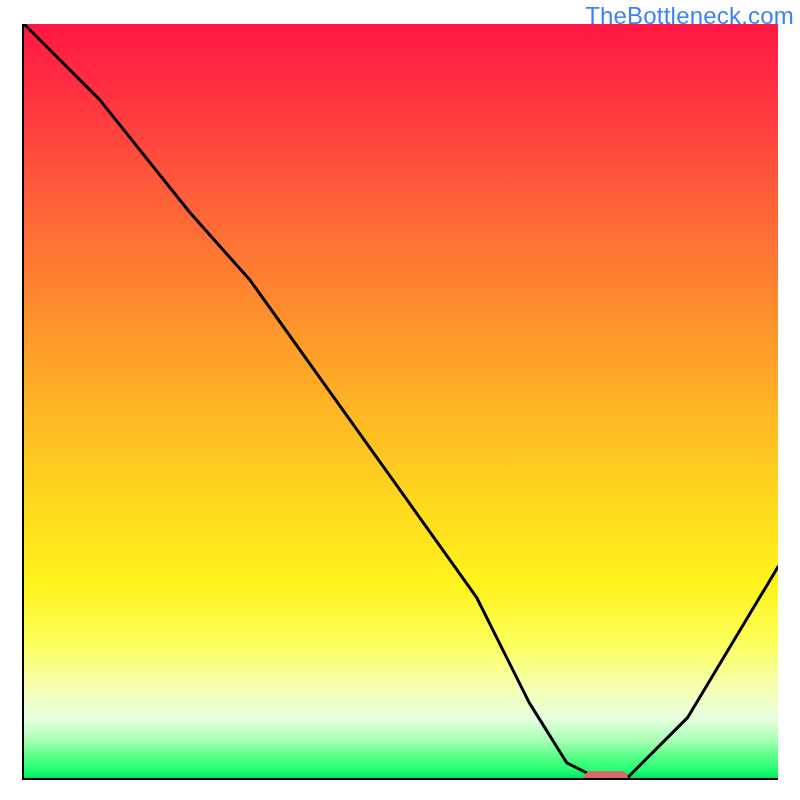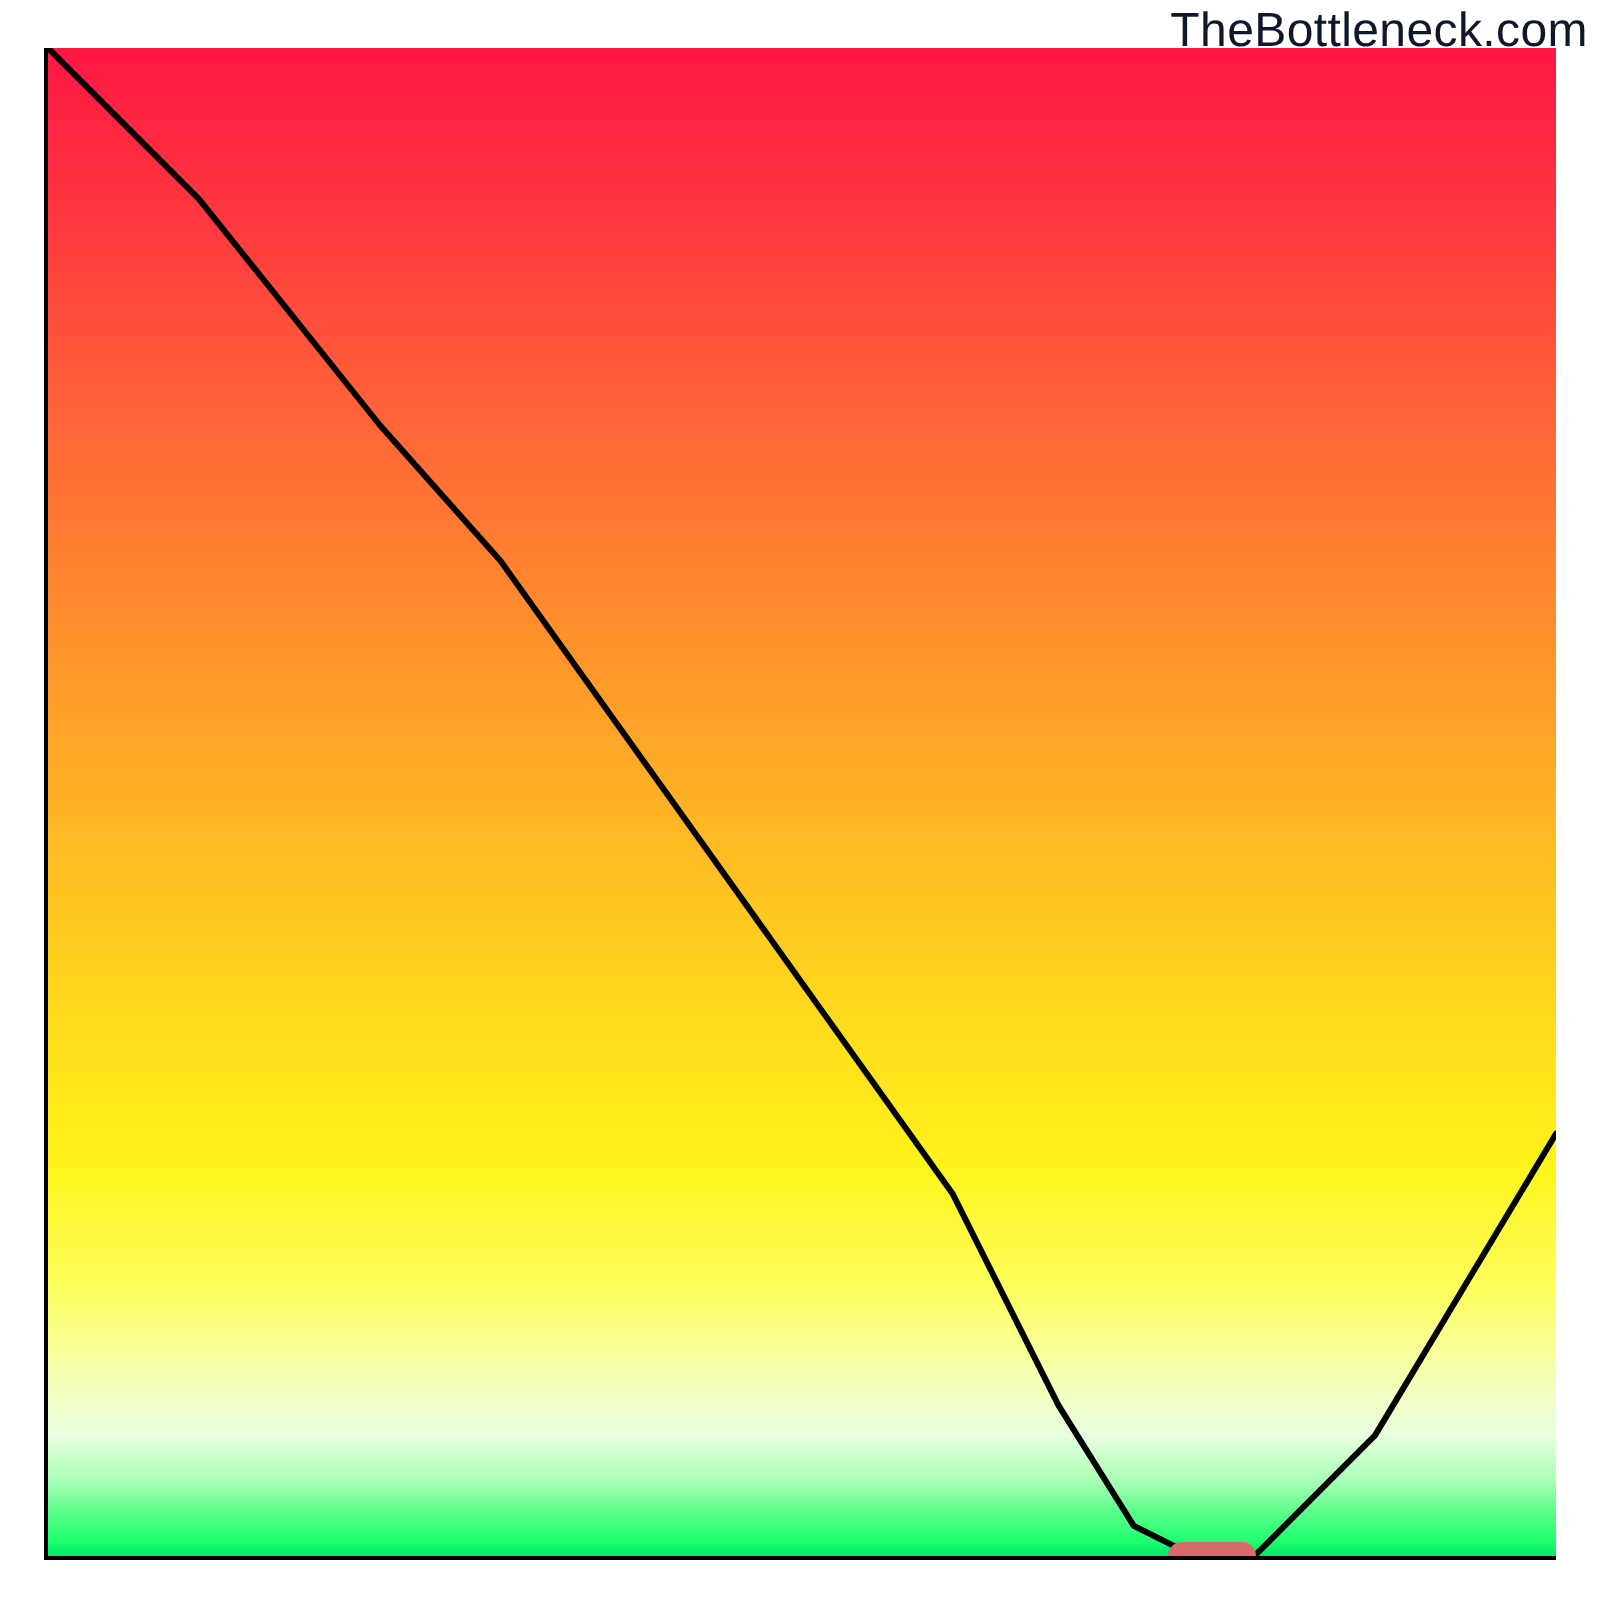--- a/index.html
+++ b/index.html
@@ -13,21 +13,21 @@
   }
   .stage {
     position: relative;
     width: 800px;
     height: 800px;
   }
   .watermark {
     position: absolute;
     top: 2px;
     right: 6px;
-    color: #0f172a;
+    color: #3b82f6;
     font-size: 24px;
     font-weight: 400;
     letter-spacing: 0.2px;
     z-index: 10;
   }
   .frame {
     position: absolute;
     left: 22px;
     top: 24px;
     width: 756px;

